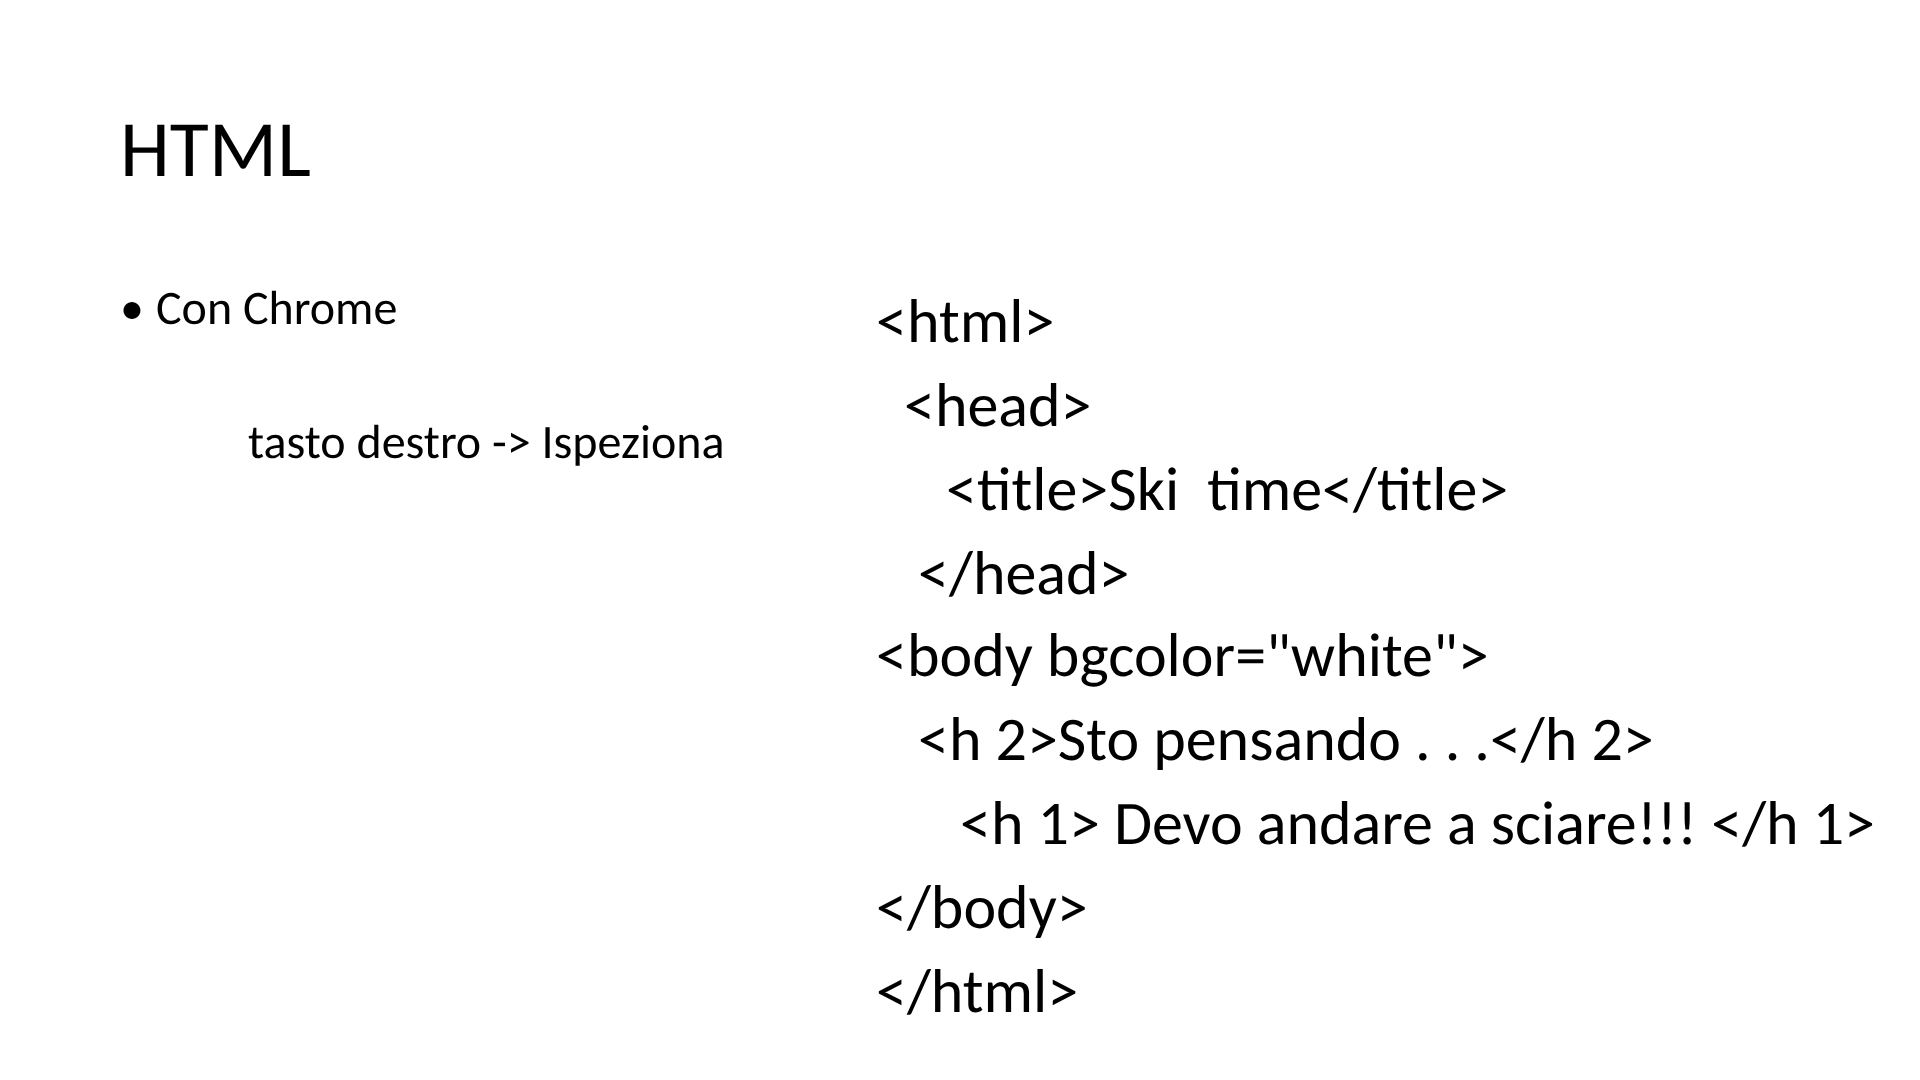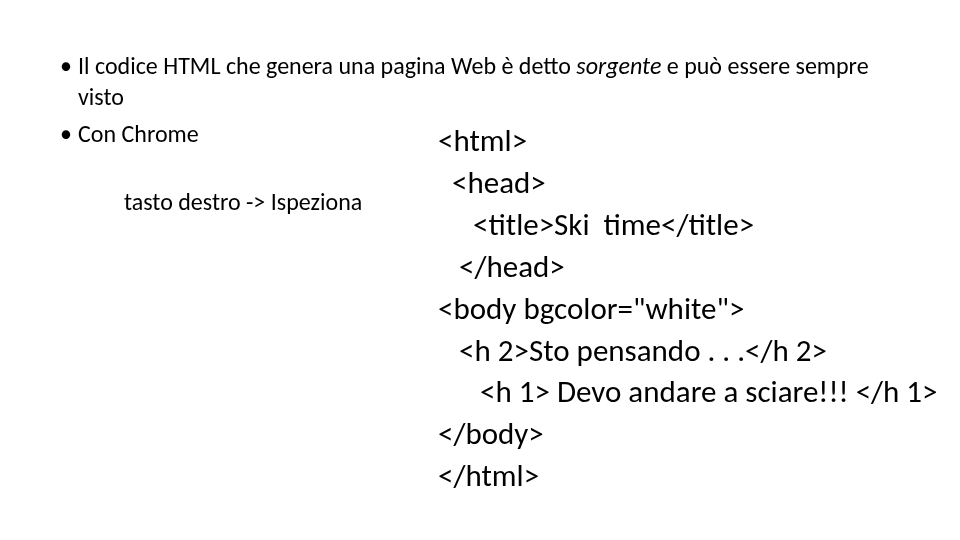--- a/index.html
+++ b/index.html
@@ -64,27 +64,25 @@
     font-size: 31px;
     line-height: 1.35;
     padding-top: 2px;
   }
 </style>
 </head>
 <body>
 
 <div class="slide">
 
+  <h1 class="title">HTML</h1>
 
   <div class="body">
     <ul class="bullets">
 
-      <li>
-        <span>Il codice HTML che genera una pagina Web è detto </span><span class="italic">sorgente</span><span> e  può essere sempre visto</span>
-      </li>
 
       <li>
         <div class="two-col">
           <div class="left-col">
             <div>Con Chrome</div>
             <div class="subline">tasto destro -&gt; Ispeziona</div>
           </div>
           <div class="right-col"><span>&lt;html&gt;</span>
 <span>  &lt;head&gt;</span>
 <span>     &lt;title&gt;Ski  time&lt;/title&gt;</span>

